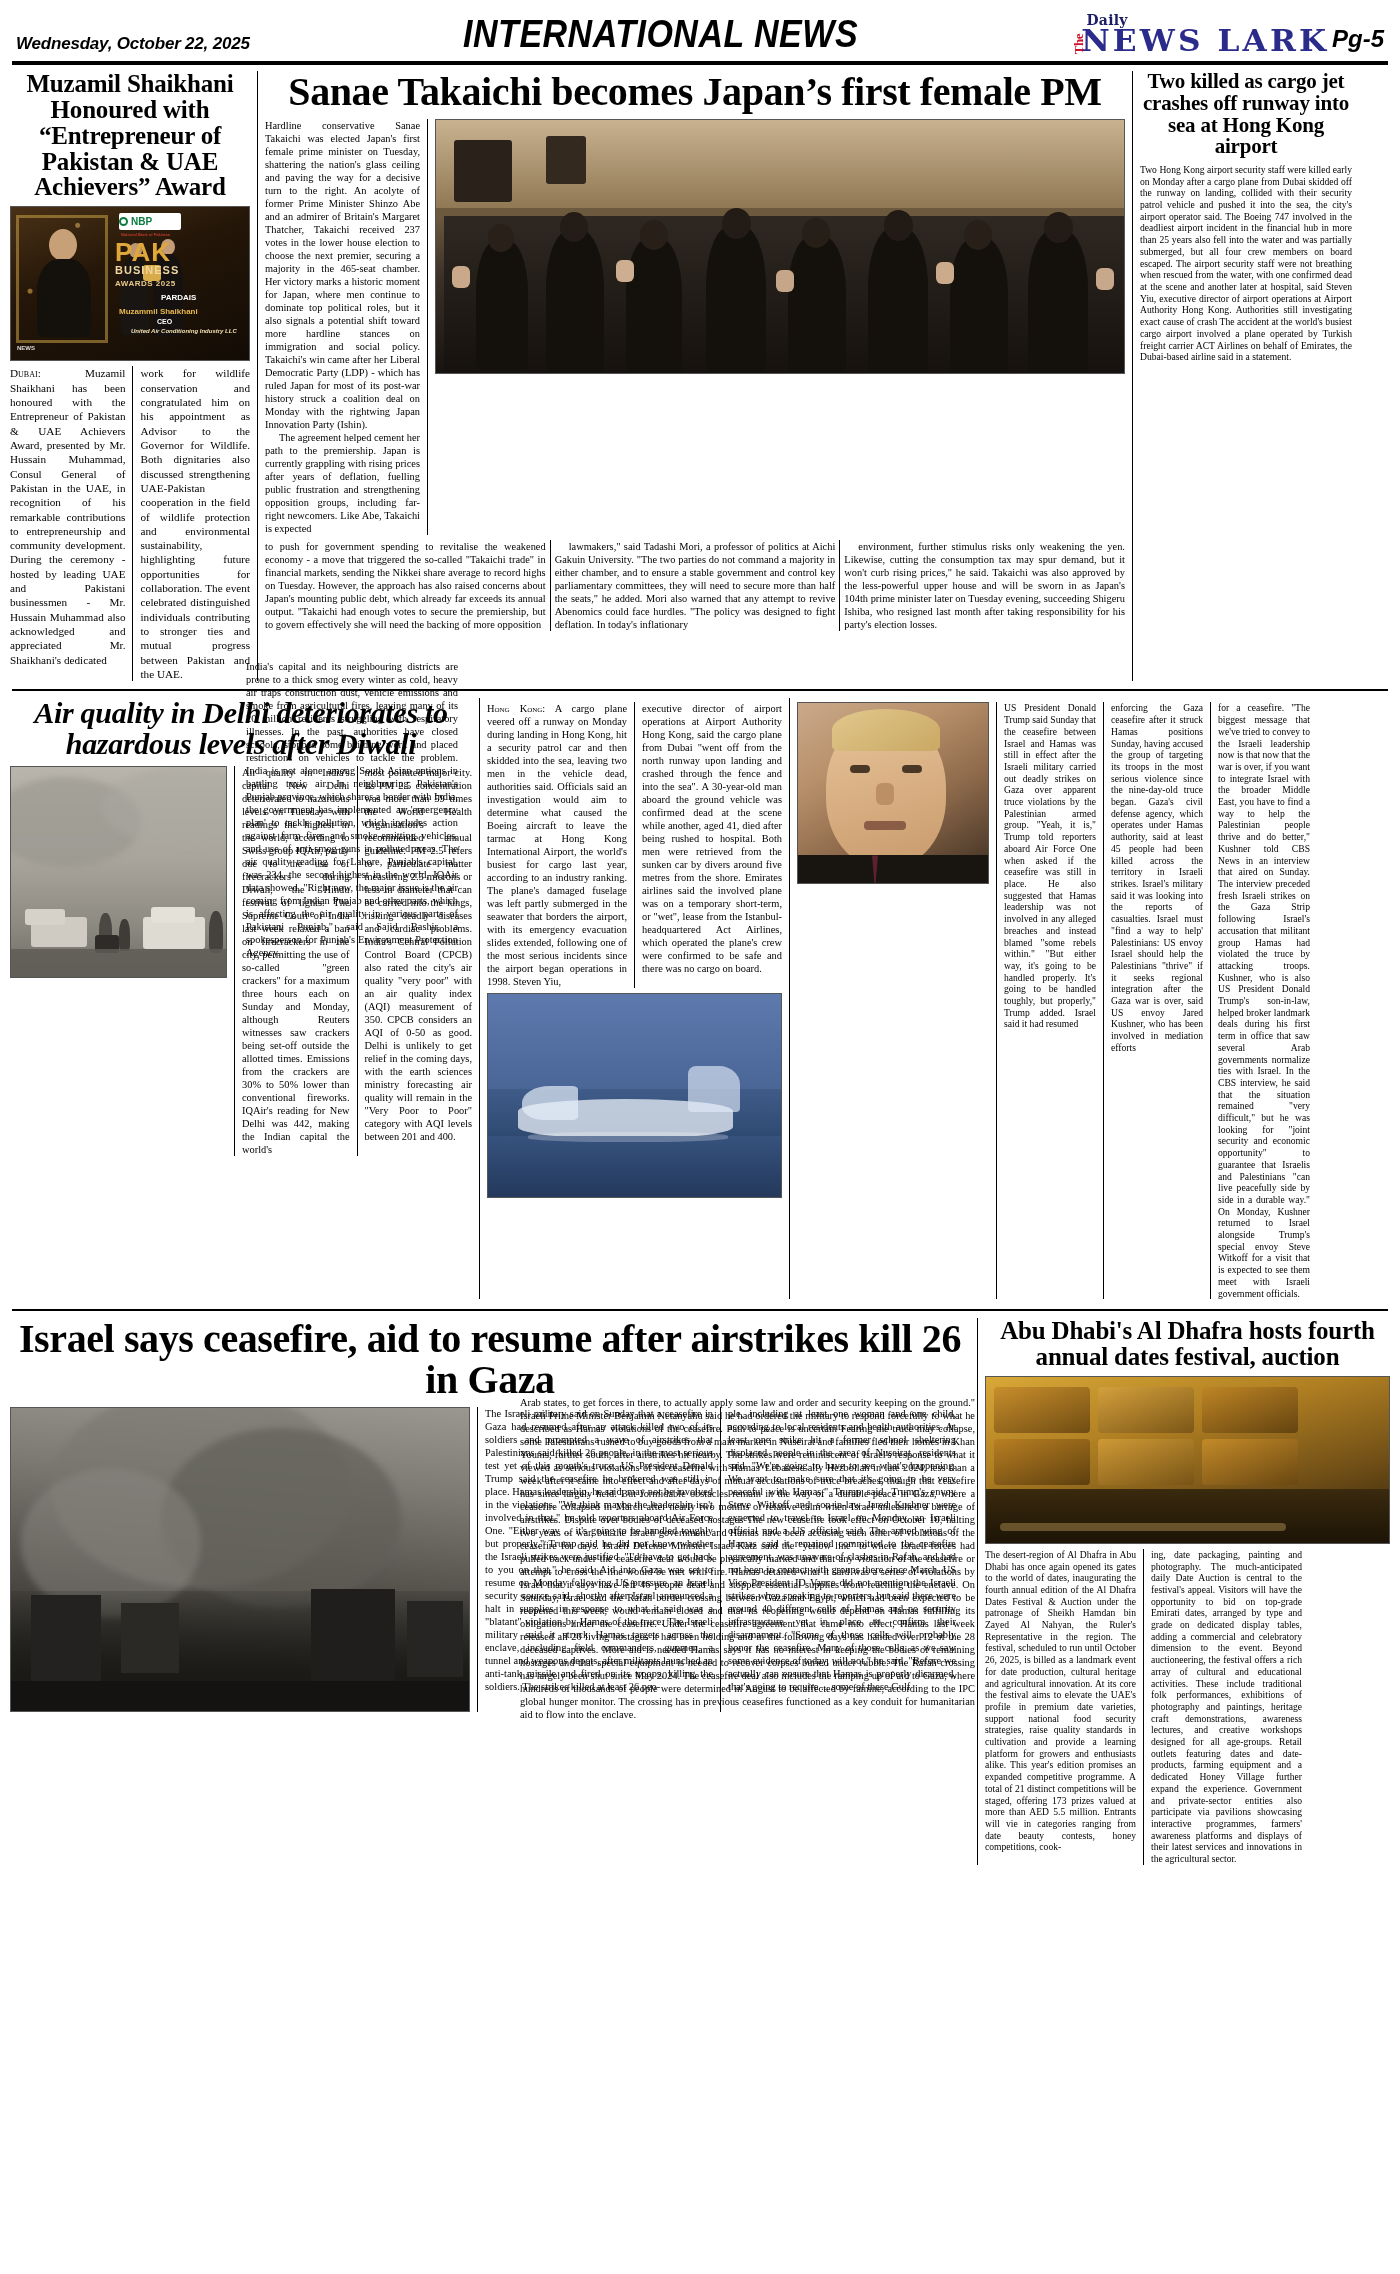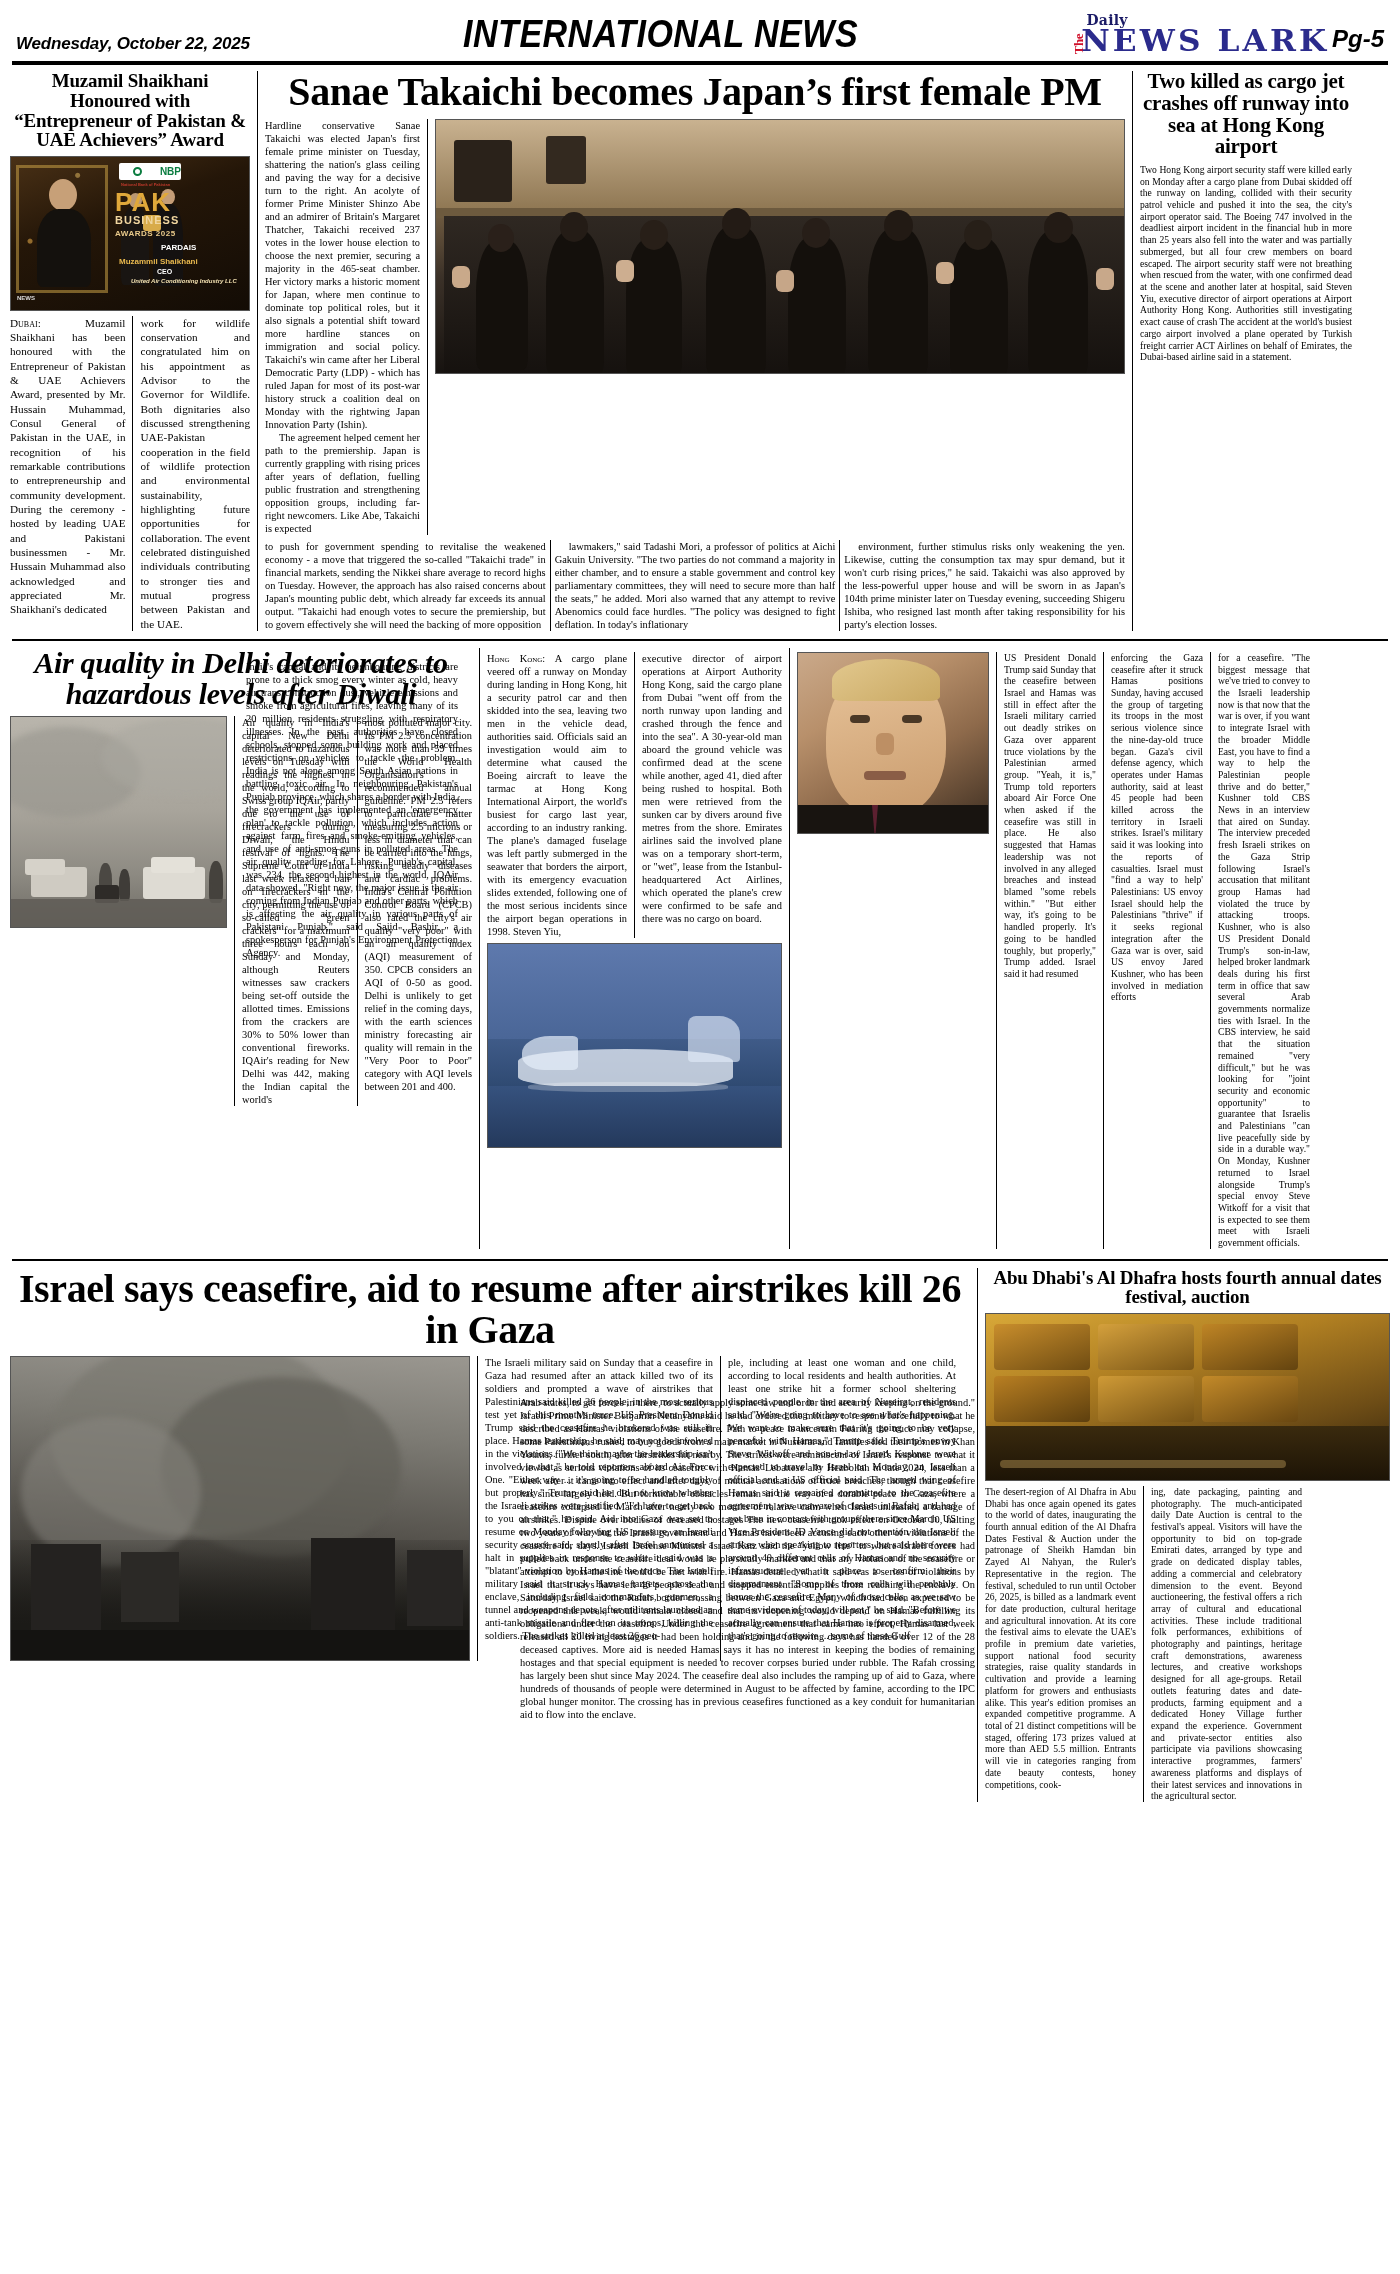--- a/index.html
+++ b/index.html
@@ -50,21 +50,21 @@
 
   
   .row { display:flex; }
   .vsep { width:1px; background:#000; margin:0 7px; align-self:stretch; }
   .hsep-thick { border-top:2px solid #000; margin:8px 2px 7px 2px; }
 
   
   h1.hl { margin:0 0 6px 0; text-align:center; font-weight:bold; line-height:1.03; }
   .hl-xl { font-size:40px; letter-spacing:-0.4px; }
   .hl-lg { font-size:30px; letter-spacing:-0.3px;font-style:italic; }
-  .hl-md { font-size:19px; letter-spacing:-0.2px; }
+  .hl-md { font-size:25px; letter-spacing:-0.2px; }
   .hl-sm { font-size:21px; letter-spacing:-0.2px; }
 
   
   .bt { font-size:11.2px; line-height:1.28; text-align:justify; hyphens:auto; -webkit-hyphens:auto; }
   .bt p { margin:0; text-indent:14px; }
   .bt p.first { text-indent:0; }
   .bt-sm { font-size:10.4px; line-height:1.25; }
   .bt-xs { font-size:9.6px; line-height:1.22; }
   .dateline { font-variant:small-caps; font-weight:normal; }
   .cols3 { column-count:3; column-gap:9px; column-rule:1px solid #000; }
@@ -86,21 +86,21 @@
   .ph-dates { background:linear-gradient(165deg,#d8a838 0%,#b07f22 35%,#6e4d16 70%,#2c1f0a 100%); }
 
   
   .frame-in { position:absolute; border:3px solid rgba(200,160,70,0.55); }
   .fig { position:absolute; background:#14100c; border-radius:40% 40% 10% 10%; }
   .fig-head { position:absolute; background:#6e5440; border-radius:50%; }
   .txt-ov { position:absolute; font-family:"Liberation Sans", sans-serif; font-weight:bold; color:#e7b64a; }
   .nbp-badge {
     position:absolute; background:#fff; color:#0a7c3f;
     font-family:"Liberation Sans", sans-serif; font-weight:bold;
-    border-radius:2px; display:flex; align-items:center; justify-content:flex-end; gap:18px;
+    border-radius:2px; display:flex; align-items:center; justify-content:flex-start; gap:3px;
   }
   .car { position:absolute; background:#cfcbc2; border-radius:3px; }
   .person { position:absolute; background:#4b4843; border-radius:45% 45% 20% 20%; }
   .jet-body { position:absolute; background:rgba(235,240,248,0.75); border-radius:50%/30%; }
   .smoke { position:absolute; border-radius:50%; background:rgba(150,148,140,0.55); filter:blur(3px); }
   .face { position:absolute; border-radius:48% 48% 45% 45%; }
   .datebox { position:absolute; border-radius:4px; }
 </style>
 </head>
 <body>

